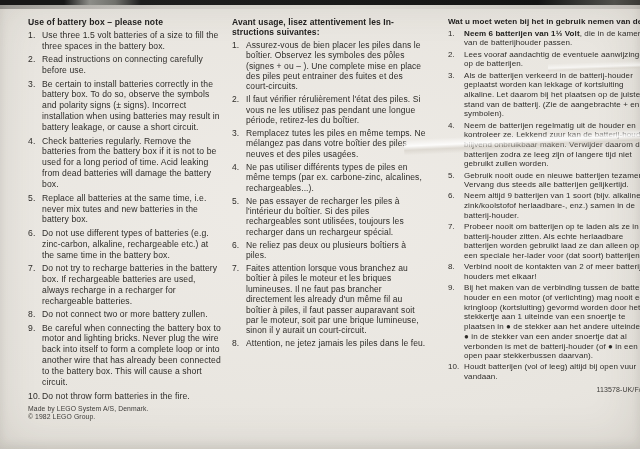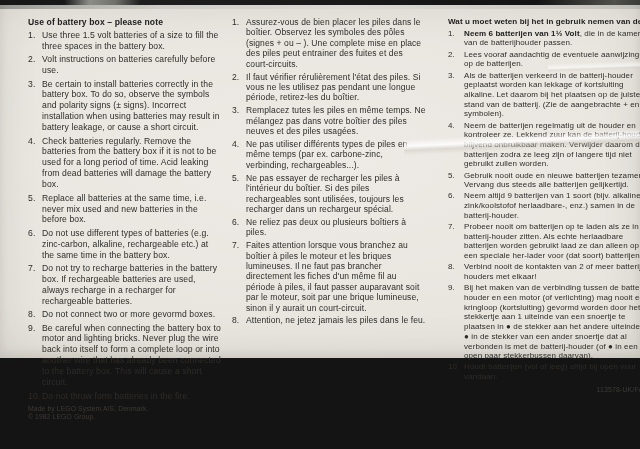--- a/index.html
+++ b/index.html
@@ -1,21 +1,21 @@
 <!DOCTYPE html>
 <html><head>
 <meta charset="utf-8">
 <style>
   html, body { margin:0; padding:0; }
   body {
     width:640px; height:449px; overflow:hidden;
     background:#141414;
     font-family:"Liberation Sans", sans-serif;
   }
-  .scan { position:relative; width:640px; height:358px; }
+  .scan { position:relative; width:640px; height:449px; }
   .paper {
     position:absolute; inset:0;
     background:
       radial-gradient(ellipse 130% 95% at 48% 45%, #eeebe6 0%, #e8e5df 55%, #dcd8d1 100%);
     box-shadow: inset 0 0 45px rgba(70,60,45,0.13), inset 0 -4px 8px rgba(60,55,45,0.10);
   }
   .scan-edge-top {
     position:absolute; top:0; left:0; right:0; height:5px;
     background: linear-gradient(90deg,
       #171717 0%, #171717 10%, #8d8d88 14%, #70706b 18%,
@@ -62,90 +62,94 @@
     <h2 class="title">
         <span class="tline">Use of battery box – please note</span>
       </h2>
     <div>
         <div class="item">
           <span class="num">1.</span>
           <span class="txt">Use three 1.5 volt batteries of a size to fill the three spaces in the battery box.</span>
         </div>
         <div class="item">
           <span class="num">2.</span>
-          <span class="txt">Volt instructions on batteries carefully before use.</span>
+          <span class="txt">Read instructions on connecting carefully before use.</span>
         </div>
         <div class="item">
           <span class="num">3.</span>
           <span class="txt">Be certain to install batteries correctly in the battery box. To do so, observe the symbols and polarity signs (± signs). Incorrect installation when using batteries may result in battery leakage, or cause a short circuit.</span>
         </div>
         <div class="item">
           <span class="num">4.</span>
           <span class="txt">Check batteries regularly. Remove the batteries from the battery box if it is not to be used for a long period of time. Acid leaking from dead batteries will damage the battery box.</span>
         </div>
         <div class="item">
           <span class="num">5.</span>
-          <span class="txt">Replace all batteries at the same time, i.e. never mix used and new batteries in the before box.</span>
+          <span class="txt">Replace all batteries at the same time, i.e. never mix tutes and new batteries in the battery box.</span>
         </div>
         <div class="item">
           <span class="num">6.</span>
           <span class="txt">Do not use different types of batteries (e.g. zinc-carbon, alkaline, rechargeable etc.) at the same time in the battery box.</span>
         </div>
         <div class="item">
           <span class="num">7.</span>
           <span class="txt">Do not try to recharge batteries in the battery box. If rechargeable batteries are used, always recharge in a recharger for rechargeable batteries.</span>
         </div>
         <div class="item">
           <span class="num">8.</span>
-          <span class="txt">Do not connect two or more gevormd boxes.</span>
+          <span class="txt">Do not connect two or more battery zullen.</span>
         </div>
         <div class="item">
           <span class="num">9.</span>
           <span class="txt">Be careful when connecting the battery box to motor and lighting bricks. Never plug the wire back into itself to form a complete loop or into another wire that has already been connected to the battery box. This will cause a short circuit.</span>
         </div>
         <div class="item">
           <span class="num">10.</span>
           <span class="txt">Do not throw form batteries in the fire.</span>
         </div>
       </div>
     <div class="imprint">
       <div>Made by LEGO System A/S, Denmark.</div>
       <div>© 1982 LEGO Group.</div>
     </div>
   </div>
 
   <div class="col col-fr">
+    <h2 class="title">
+        <span class="tline">Avant usage, lisez attentivement les In-</span>
+        <span class="tline">structions suivantes:</span>
+      </h2>
     <div>
         <div class="item">
           <span class="num">1.</span>
           <span class="txt">Assurez-vous de bien placer les piles dans le boîtier. Observez les symboles des pôles (signes + ou – ). Une complete mise en place des piles peut entrainer des fuites et des court-circuits.</span>
         </div>
         <div class="item">
           <span class="num">2.</span>
           <span class="txt">Il faut vérifier rérulièrement l'état des piles. Si vous ne les utilisez pas pendant une longue période, retirez-les du boîtier.</span>
         </div>
         <div class="item">
           <span class="num">3.</span>
           <span class="txt">Remplacez tutes les piles en même temps. Ne mélangez pas dans votre boîtier des piles neuves et des piles usagées.</span>
         </div>
         <div class="item">
           <span class="num">4.</span>
-          <span class="txt">Ne pas utiliser différents types de piles en même temps (par ex. carbone-zinc, verbinding, rechargeables...).</span>
+          <span class="txt">Ne pas utiliser différents types de piles en même temps (par ex. carbone-zinc, alcalines, rechargeables...).</span>
         </div>
         <div class="item">
           <span class="num">5.</span>
           <span class="txt">Ne pas essayer de recharger les piles à l'intérieur du boîtier. Si des piles rechargeables sont utilisées, toujours les recharger dans un rechargeur spécial.</span>
         </div>
         <div class="item">
           <span class="num">6.</span>
           <span class="txt">Ne reliez pas deux ou plusieurs boîtiers à piles.</span>
         </div>
         <div class="item">
           <span class="num">7.</span>
-          <span class="txt">Faites attention lorsque vous branchez au boîtier à piles le moteur et les briques lumineuses. Il ne faut pas brancher directement les fiches d'un même fil au période à piles, il faut passer auparavant soit par le moteur, soit par une brique lumineuse, sinon il y aurait un court-circuit.</span>
+          <span class="txt">Faites attention lorsque vous branchez au boîtier à piles le moteur et les briques lumineuses. Il ne faut pas brancher directement les already d'un même fil au boîtier à piles, il faut passer auparavant soit par le moteur, soit par une brique lumineuse, sinon il y aurait un court-circuit.</span>
         </div>
         <div class="item">
           <span class="num">8.</span>
           <span class="txt">Attention, ne jetez jamais les piles dans le feu.</span>
         </div>
       </div>
   </div>
 
   <div class="col col-nl">
     <h2 class="title">

